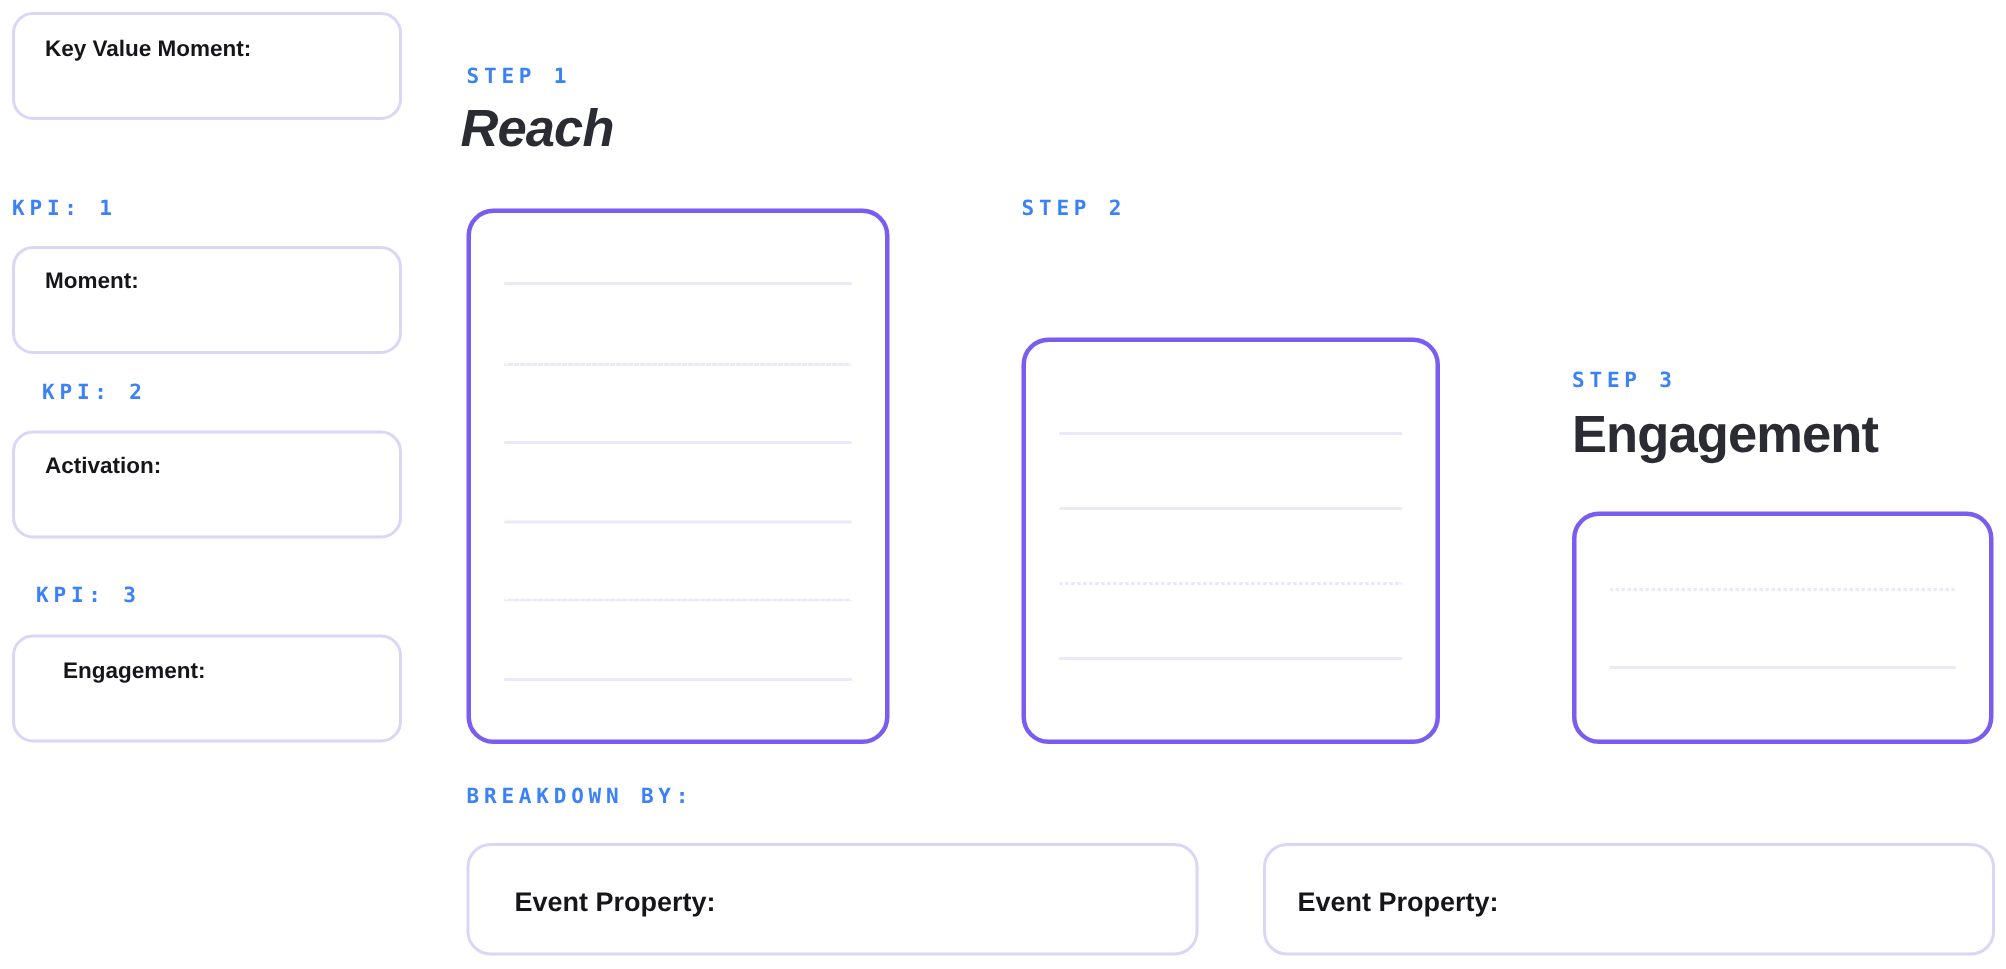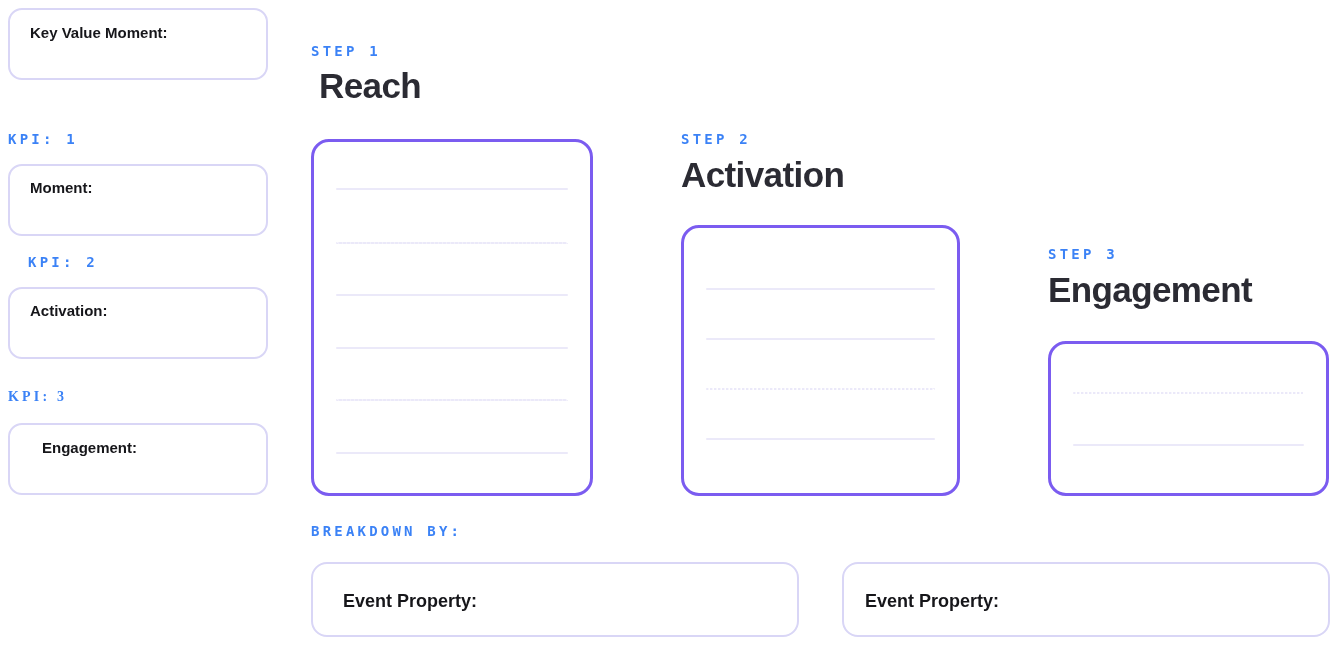--- a/index.html
+++ b/index.html
@@ -87,40 +87,39 @@
   <div class="card-label" style="left:30px; top:24px;">Key Value Moment:</div>
 
   <div class="mono-label" style="left:8px; top:131px;">KPI: 1</div>
   <div class="card-soft" style="left:8px; top:164px; width:260px; height:72px;"></div>
   <div class="card-label" style="left:30px; top:179px;">Moment:</div>
 
   <div class="mono-label" style="left:8px; top:254px;padding-left:20px;">KPI: 2</div>
   <div class="card-soft" style="left:8px; top:287px; width:260px; height:72px;"></div>
   <div class="card-label" style="left:30px; top:302px;">Activation:</div>
 
-  <div class="mono-label" style="left:8px; top:389px;font-family:Liberation Serif, serif;">KPI: 3</div>
+  <div class="mono-label" style="left:24px; top:389px;">KPI: 3</div>
   <div class="card-soft" style="left:8px; top:423px; width:260px; height:72px;"></div>
   <div class="card-label" style="left:30px; top:439px;margin-left:12px;">Engagement:</div>
 
   <div class="mono-label" style="left:311px; top:43px;">STEP 1</div>
-  <div class="step-title" style="left:319px; top:66px;">Reach</div>
+  <div class="step-title" style="left:307px; top:66px;font-style:italic;">Reach</div>
 
   <div class="card-strong" style="left:311px; top:139px; width:282px; height:357px;">
     <div class="rules">
       <div class="rule" style="left:22px; right:22px; top:46px;"></div>
       <div class="rule dotted" style="left:22px; right:22px; top:100px;"></div>
       <div class="rule" style="left:22px; right:22px; top:152px;"></div>
       <div class="rule" style="left:22px; right:22px; top:205px;"></div>
       <div class="rule dotted" style="left:22px; right:22px; top:257px;"></div>
       <div class="rule" style="left:22px; right:22px; top:310px;"></div>
     </div>
   </div>
 
   <div class="mono-label" style="left:681px; top:131px;">STEP 2</div>
-  <div class="step-title" style="left:681px; top:155px;">Activation</div>
 
   <div class="card-strong" style="left:681px; top:225px; width:279px; height:271px;">
     <div class="rules">
       <div class="rule" style="left:22px; right:22px; top:60px;"></div>
       <div class="rule" style="left:22px; right:22px; top:110px;"></div>
       <div class="rule dotted" style="left:22px; right:22px; top:160px;"></div>
       <div class="rule" style="left:22px; right:22px; top:210px;"></div>
     </div>
   </div>
 

